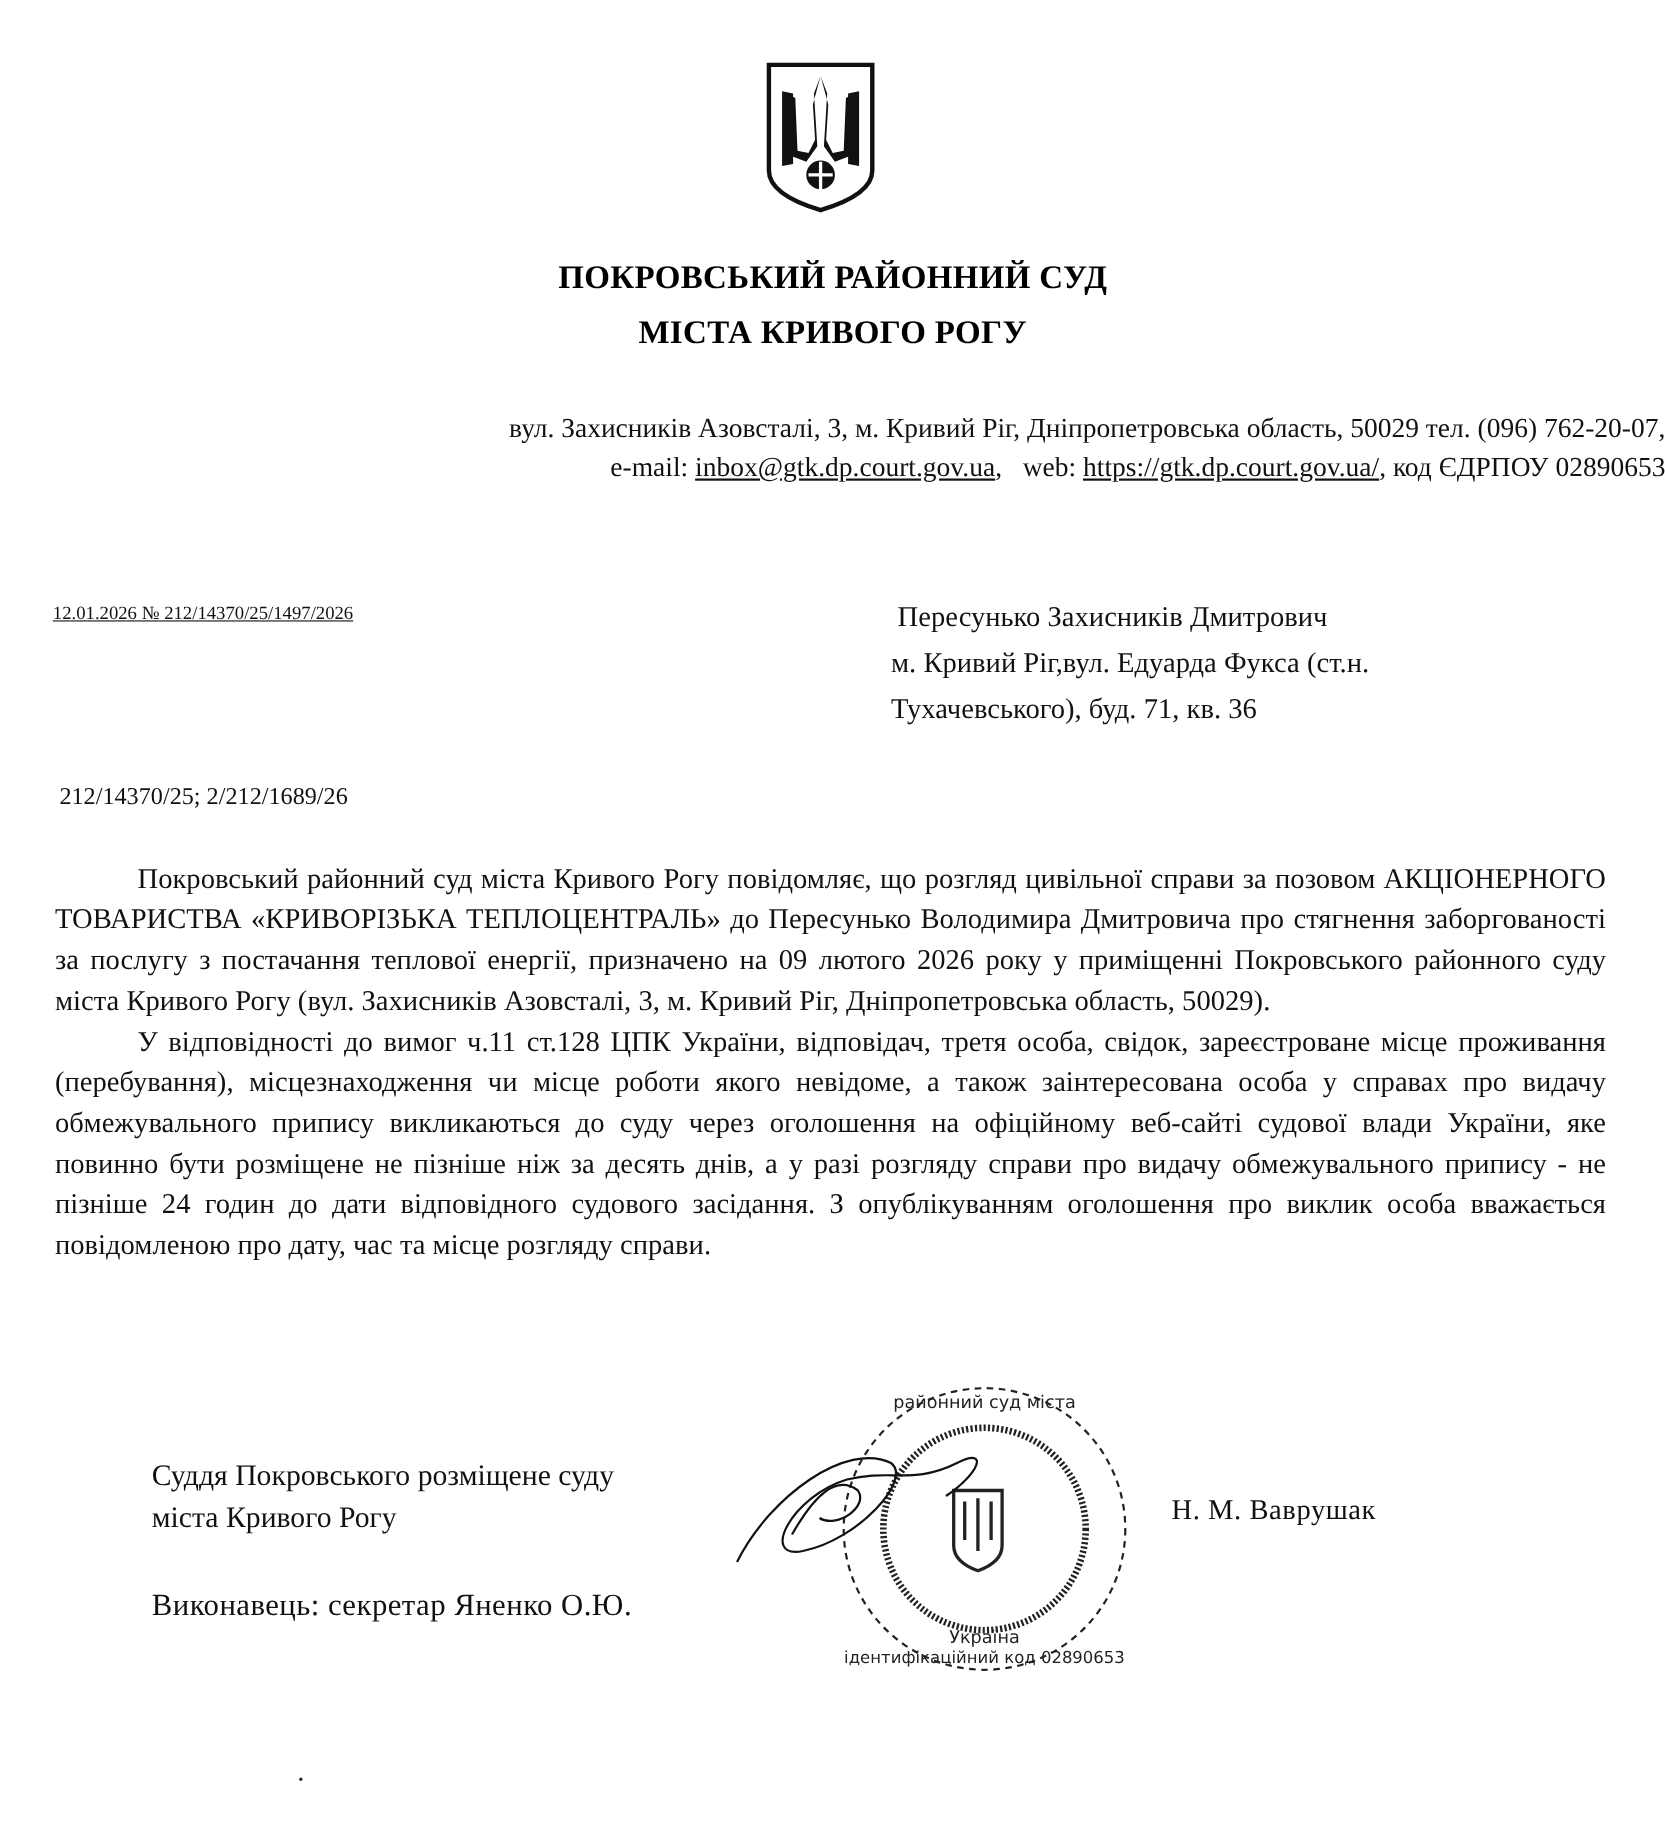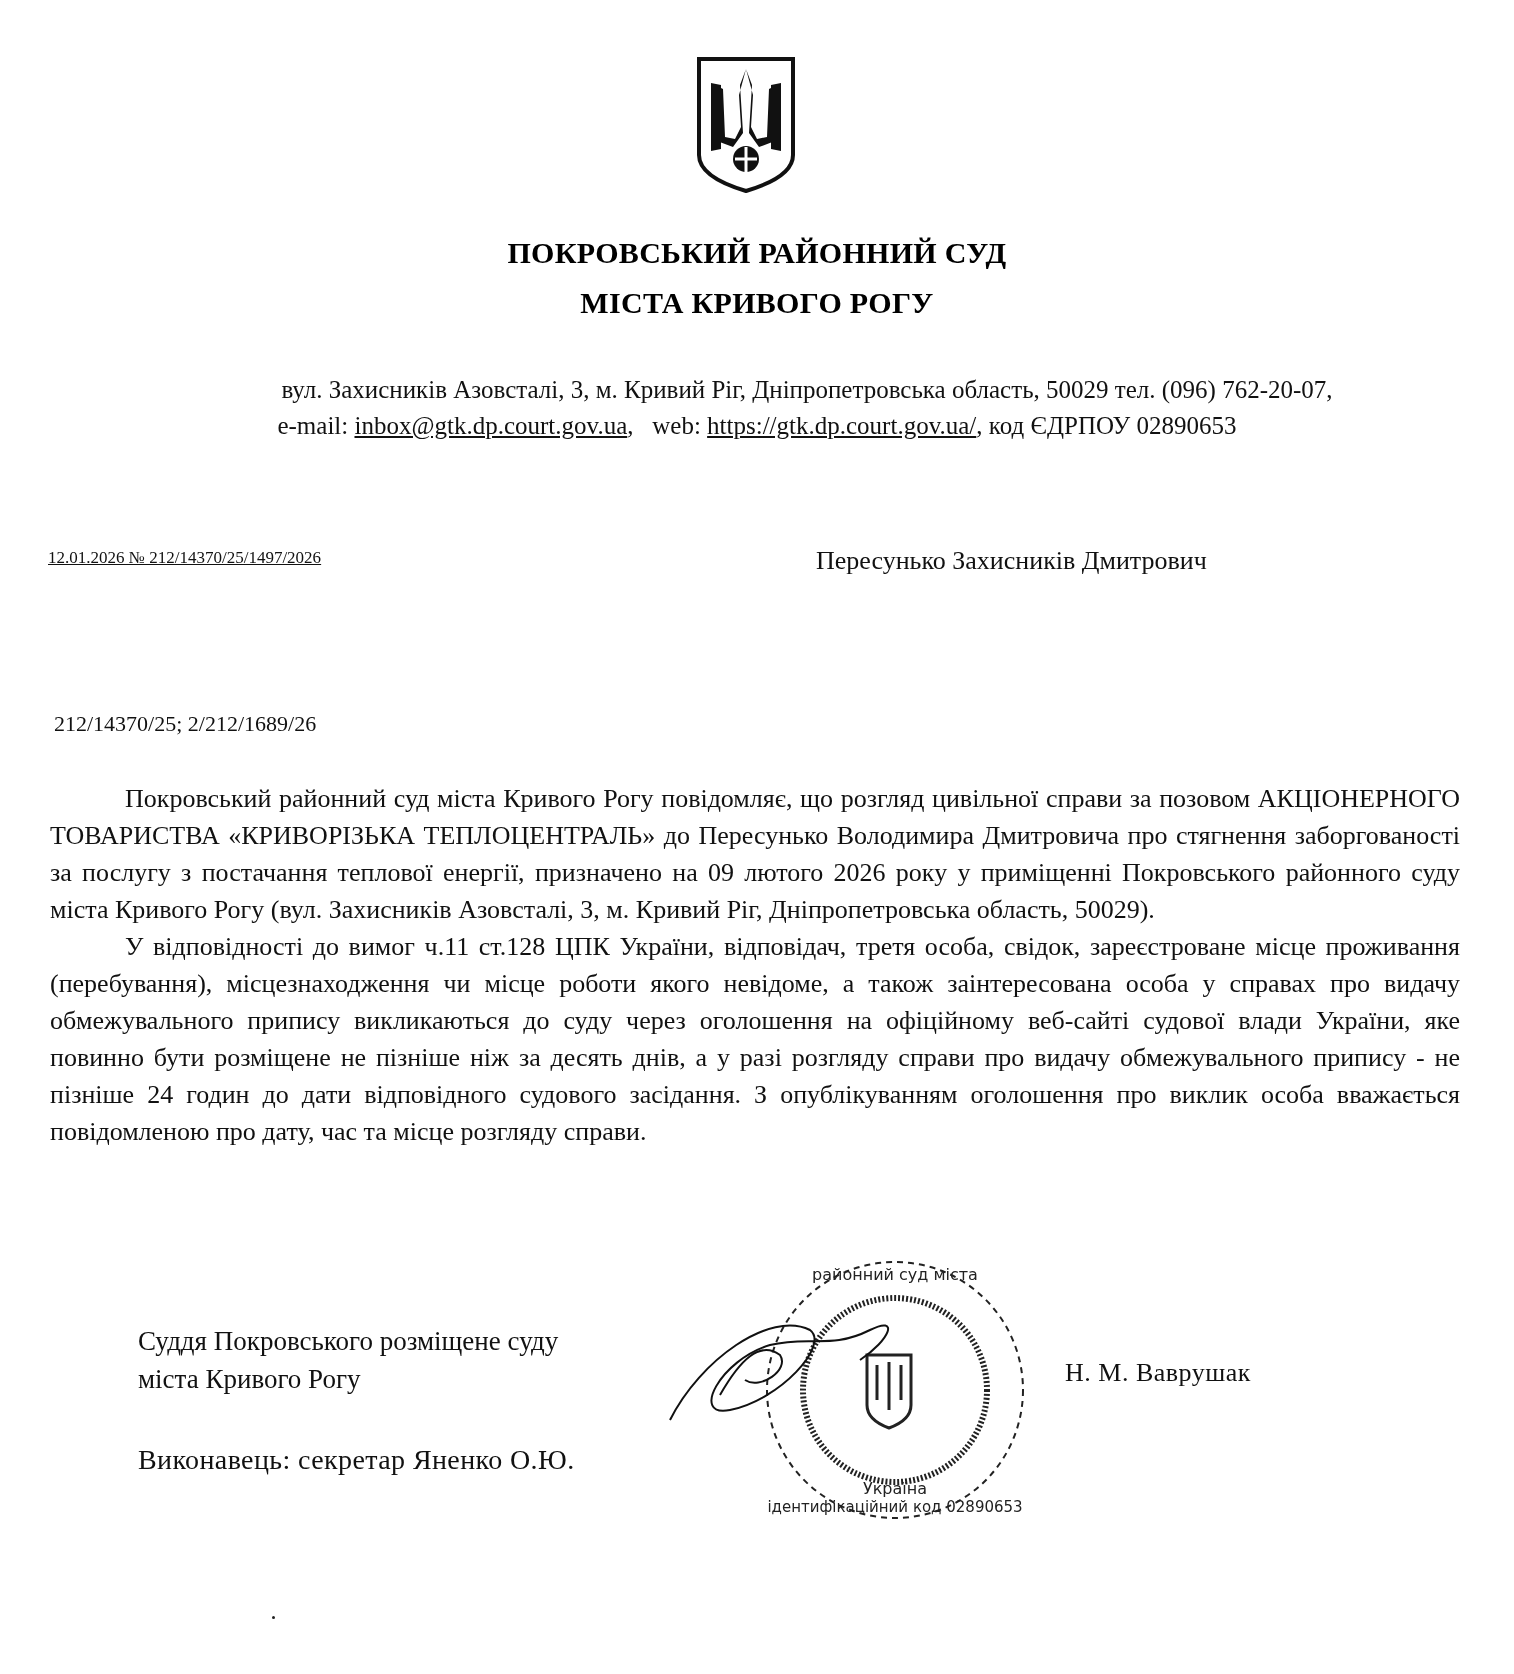--- a/index.html
+++ b/index.html
@@ -8,21 +8,21 @@
     font-family: "Liberation Serif", "DejaVu Serif", serif; color: #111111;
   }
   .abs { position: absolute; }
   #coat { left: 695px; top: 55px; width: 102px; height: 140px; }
   .title {
     left: 0; width: 1514px; text-align: center; font-weight: bold;
     font-size: 30px; letter-spacing: 0.3px; color: #000;
   }
   #title1 { top: 236px; }
   #title2 { top: 286px; }
-  .contact { left: 0; width: 1514px; text-align: center; font-size: 25px; line-height: 36px; }
+  .contact { left: 0; width: 1514px; text-align: right; font-size: 25px; line-height: 36px; }
   #contact1 { top: 372px; padding-left: 100px; box-sizing: border-box; }
   #contact2 { top: 408px; }
   .u { text-decoration: underline; }
   #outref {
     left: 48px; top: 548px; font-size: 17px; text-decoration: underline;
   }
   #recipient { left: 810px; top: 540px; font-size: 26px; line-height: 42px; }
   #recipient div:first-child { padding-left: 6px; }
   #caseref { left: 54px; top: 711px; font-size: 22px; }
   #body {
@@ -57,20 +57,22 @@
   <span>e-mail:</span>
   <span class="u">inbox@gtk.dp.court.gov.ua</span>,&nbsp;&nbsp;
   <span>web:</span>
   <span class="u">https://gtk.dp.court.gov.ua/</span><span>, код ЄДРПОУ 02890653</span>
 </div>
 
 <div id="outref" class="abs">12.01.2026 №  212/14370/25/1497/2026</div>
 
 <div id="recipient" class="abs">
   <div>Пересунько Захисників Дмитрович</div>
+  <div>м. Кривий Ріг,вул. Едуарда Фукса (ст.н.</div>
+  <div>Тухачевського), буд. 71, кв. 36</div>
 </div>
 
 <div id="caseref" class="abs">212/14370/25; 2/212/1689/26</div>
 
 <div id="body" class="abs">
   <p>Покровський районний суд міста Кривого Рогу  повідомляє, що розгляд цивільної справи за позовом АКЦІОНЕРНОГО ТОВАРИСТВА «КРИВОРІЗЬКА ТЕПЛОЦЕНТРАЛЬ» до Пересунько Володимира Дмитровича про стягнення заборгованості за послугу з постачання теплової енергії, призначено на 09 лютого 2026 року у приміщенні Покровського районного суду міста Кривого Рогу (вул. Захисників Азовсталі, 3, м. Кривий Ріг, Дніпропетровська область, 50029).</p>
   <p>У відповідності до вимог ч.11 ст.128 ЦПК України, відповідач, третя особа, свідок, зареєстроване місце проживання (перебування), місцезнаходження чи місце роботи якого невідоме, а також заінтересована особа у справах про видачу обмежувального припису викликаються до суду через оголошення на офіційному веб-сайті судової влади України, яке повинно бути розміщене не пізніше ніж за десять днів, а у разі розгляду справи про видачу обмежувального припису - не пізніше 24 годин до дати відповідного судового засідання. З опублікуванням оголошення про виклик особа вважається повідомленою про дату, час та місце розгляду справи.</p>
 </div>
 
 <div id="sig-title" class="abs">

